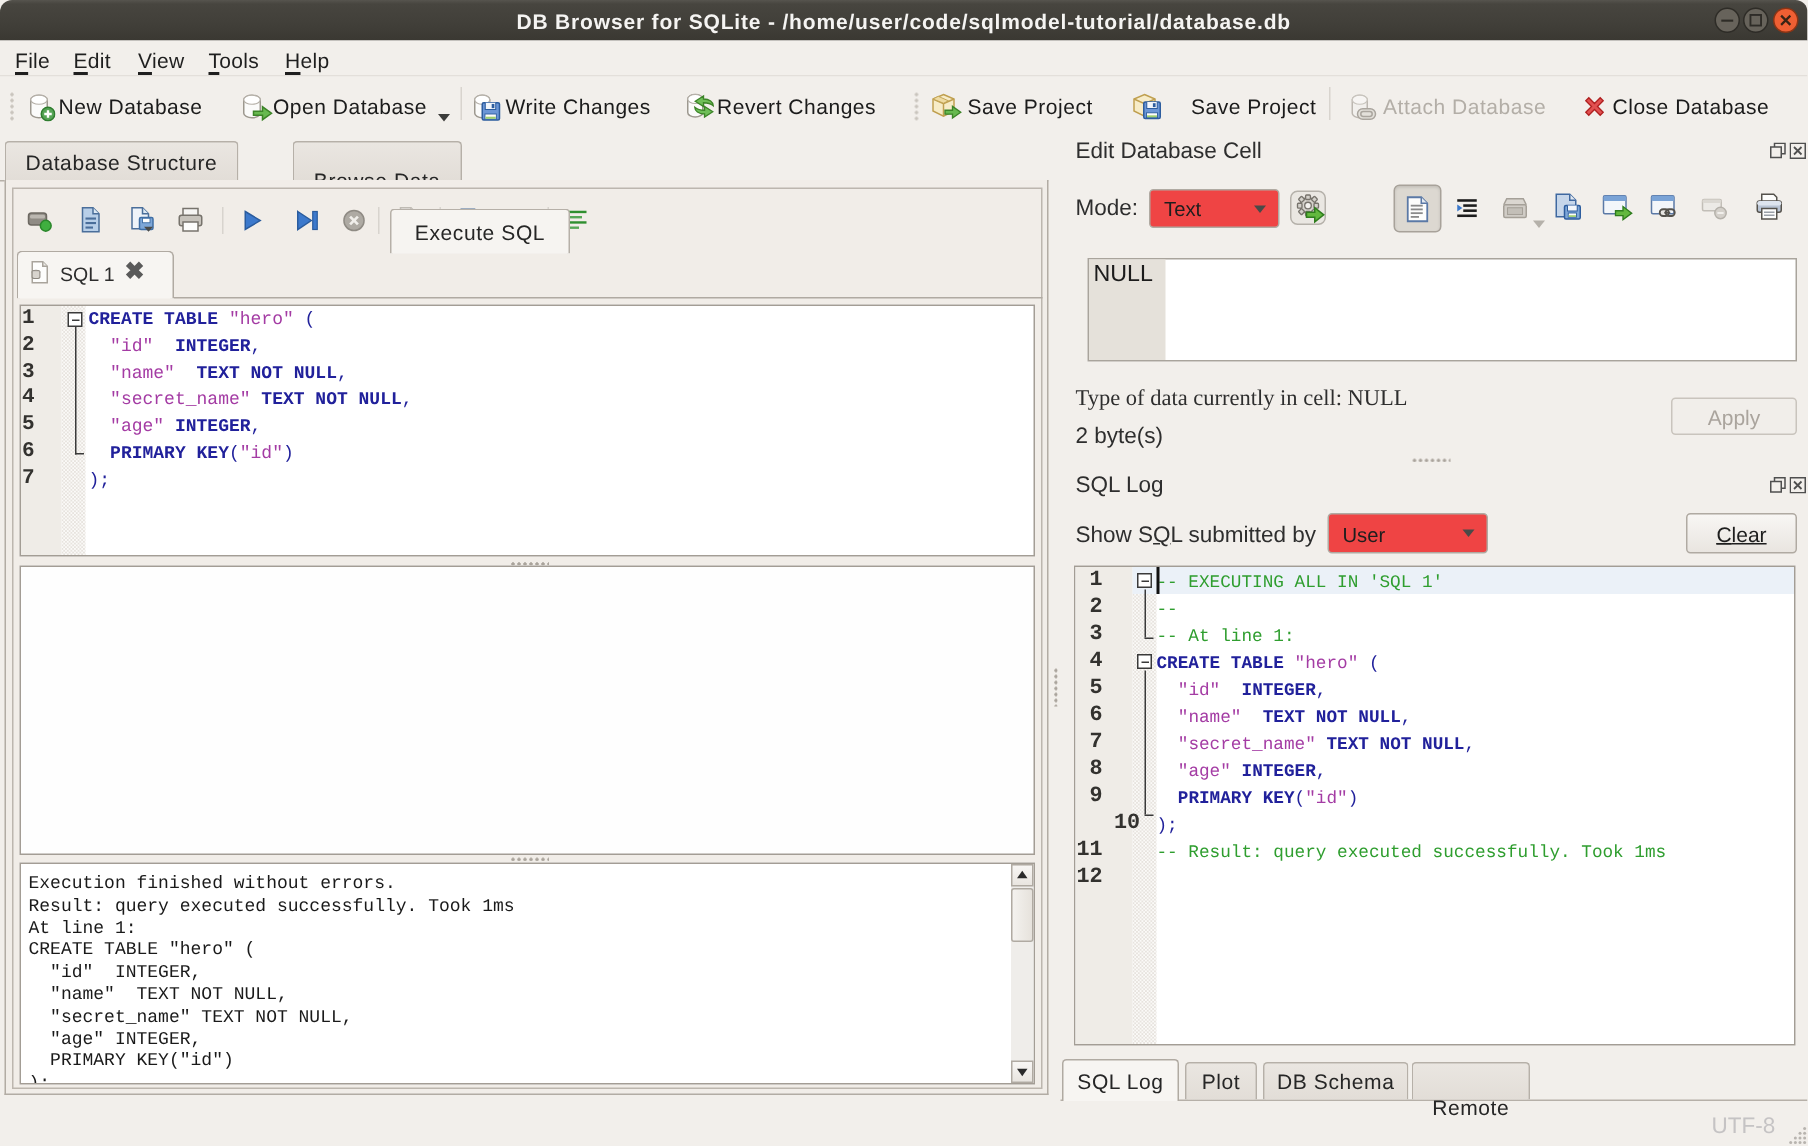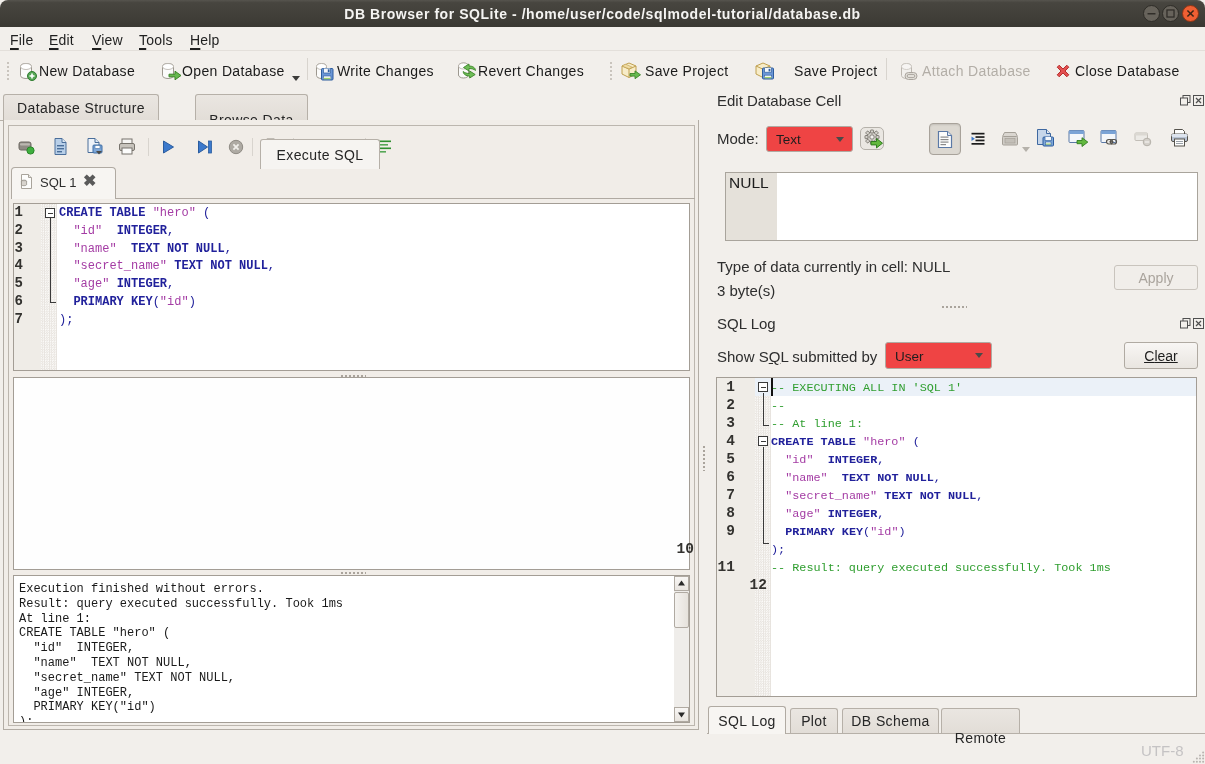--- a/index.html
+++ b/index.html
@@ -403,22 +403,22 @@
 <rect x="6" y="13" width="7" height="1" fill="#9aa0a8"></rect>
       <rect x="6" y="15" width="7" height="1" fill="#9aa0a8"></rect>
     </svg>
 </span>
 
 
 <div class="abs" style="left:725px;top:172px;width:473px;height:69px;background:#fff;border:1px solid #a9a49c;box-sizing:border-box;"></div>
 <div class="abs" style="left:726px;top:173px;width:51px;height:67px;background:#e5e1da;"></div>
 <div class="abs" style="left:729px;top:174px;font-size:15.5px;color:#1c1c1c;">NULL</div>
 
-<div class="abs dtitle" style="left:717px;top:258px;">Type of data currently in cell: NULL</div>
-<div class="abs dtitle" style="left:717px;top:282px;">3 byte(s)</div>
+<div class="abs dtitle" style="left:717px;top:258px;font-family:Liberation Serif, serif;">Type of data currently in cell: NULL</div>
+<div class="abs dtitle" style="left:717px;top:282px;">2 byte(s)</div>
 <div class="btn dis" style="left:1114px;top:265px;width:84px;height:25px;padding-top:4px;">Apply</div>
 
 <div class="dots-h" style="left:941px;top:305px;"></div>
 
 <div class="abs dtitle" style="left:717px;top:315px;">SQL Log</div>
 <span id="dock-titlebtns2">
 <svg class="abs" style="left:1180px;top:318px;" width="11" height="11" viewBox="0 0 11 11">
 <rect x="3" y="0.5" width="7" height="7" fill="none" stroke="#4f4f4f"></rect>
 <rect x="0.5" y="3" width="7" height="7" fill="#f2efeb" stroke="#4f4f4f"></rect>
     </svg>
@@ -441,23 +441,23 @@
 <div class="abs" style="left:755px;top:378px;width:441px;height:18px;background:#ebf1f8;"></div>
 <div class="gutter-num" style="left:713px;top:379px;width:22px;">1</div>
 <div class="gutter-num" style="left:713px;top:397px;width:22px;">2</div>
 <div class="gutter-num" style="left:713px;top:415px;width:22px;">3</div>
 <div class="gutter-num" style="left:713px;top:433px;width:22px;">4</div>
 <div class="gutter-num" style="left:713px;top:451px;width:22px;">5</div>
 <div class="gutter-num" style="left:713px;top:469px;width:22px;">6</div>
 <div class="gutter-num" style="left:713px;top:487px;width:22px;">7</div>
 <div class="gutter-num" style="left:713px;top:505px;width:22px;">8</div>
 <div class="gutter-num" style="left:713px;top:523px;width:22px;">9</div>
-<div class="gutter-num" style="left:672px;top:541px;width:22px;text-align:right;">10</div>
+<div class="gutter-num" style="left:738px;top:541px;width:22px;text-align:right;">10</div>
 <div class="gutter-num" style="left:713px;top:559px;width:22px;">11</div>
-<div class="gutter-num" style="left:713px;top:577px;width:22px;margin-left:32px;">12</div>
+<div class="gutter-num" style="left:713px;top:577px;width:22px;">12</div>
 <div class="foldbox" style="left:758px;top:382px;"></div>
 <div class="abs" style="left:763px;top:393px;width:1px;height:32px;background:#3a3a3a;"></div>
 <div class="abs" style="left:763px;top:425px;width:6px;height:1px;background:#3a3a3a;"></div>
 <div class="foldbox" style="left:758px;top:436px;"></div>
 <div class="abs" style="left:763px;top:447px;width:1px;height:96px;background:#3a3a3a;"></div>
 <div class="abs" style="left:763px;top:543px;width:6px;height:1px;background:#3a3a3a;"></div>
 <div class="abs cm" style="left:771px;top:381px;white-space:pre;">-- EXECUTING ALL IN 'SQL 1'</div>
 <div class="abs cm" style="left:771px;top:399px;white-space:pre;">--</div>
 <div class="abs cm" style="left:771px;top:417px;white-space:pre;">-- At line 1:</div>
 <div class="abs" style="left:771px;top:435px;white-space:pre;"><span class="kw">CREATE TABLE</span> <span class="str">"hero"</span> <span class="pu">(</span></div>

